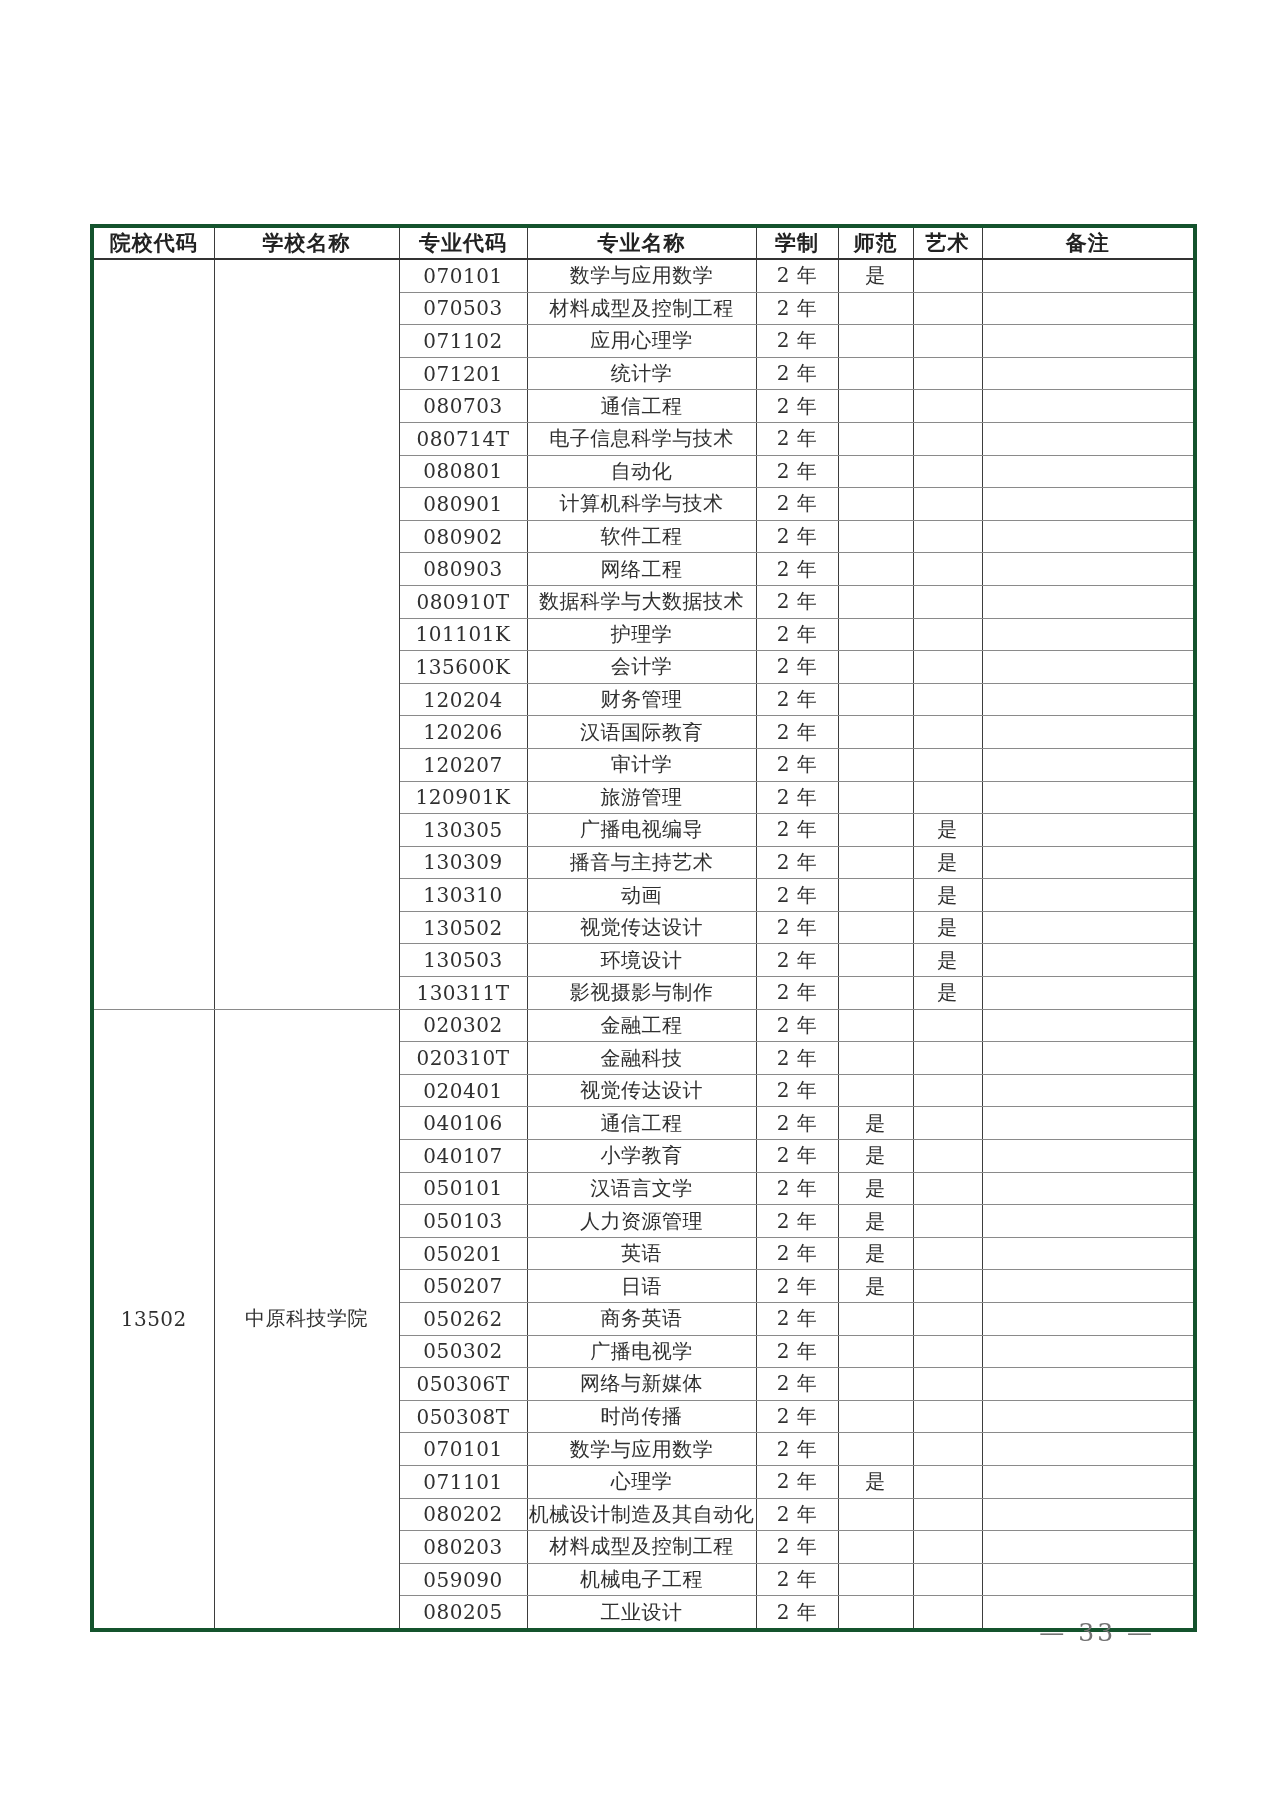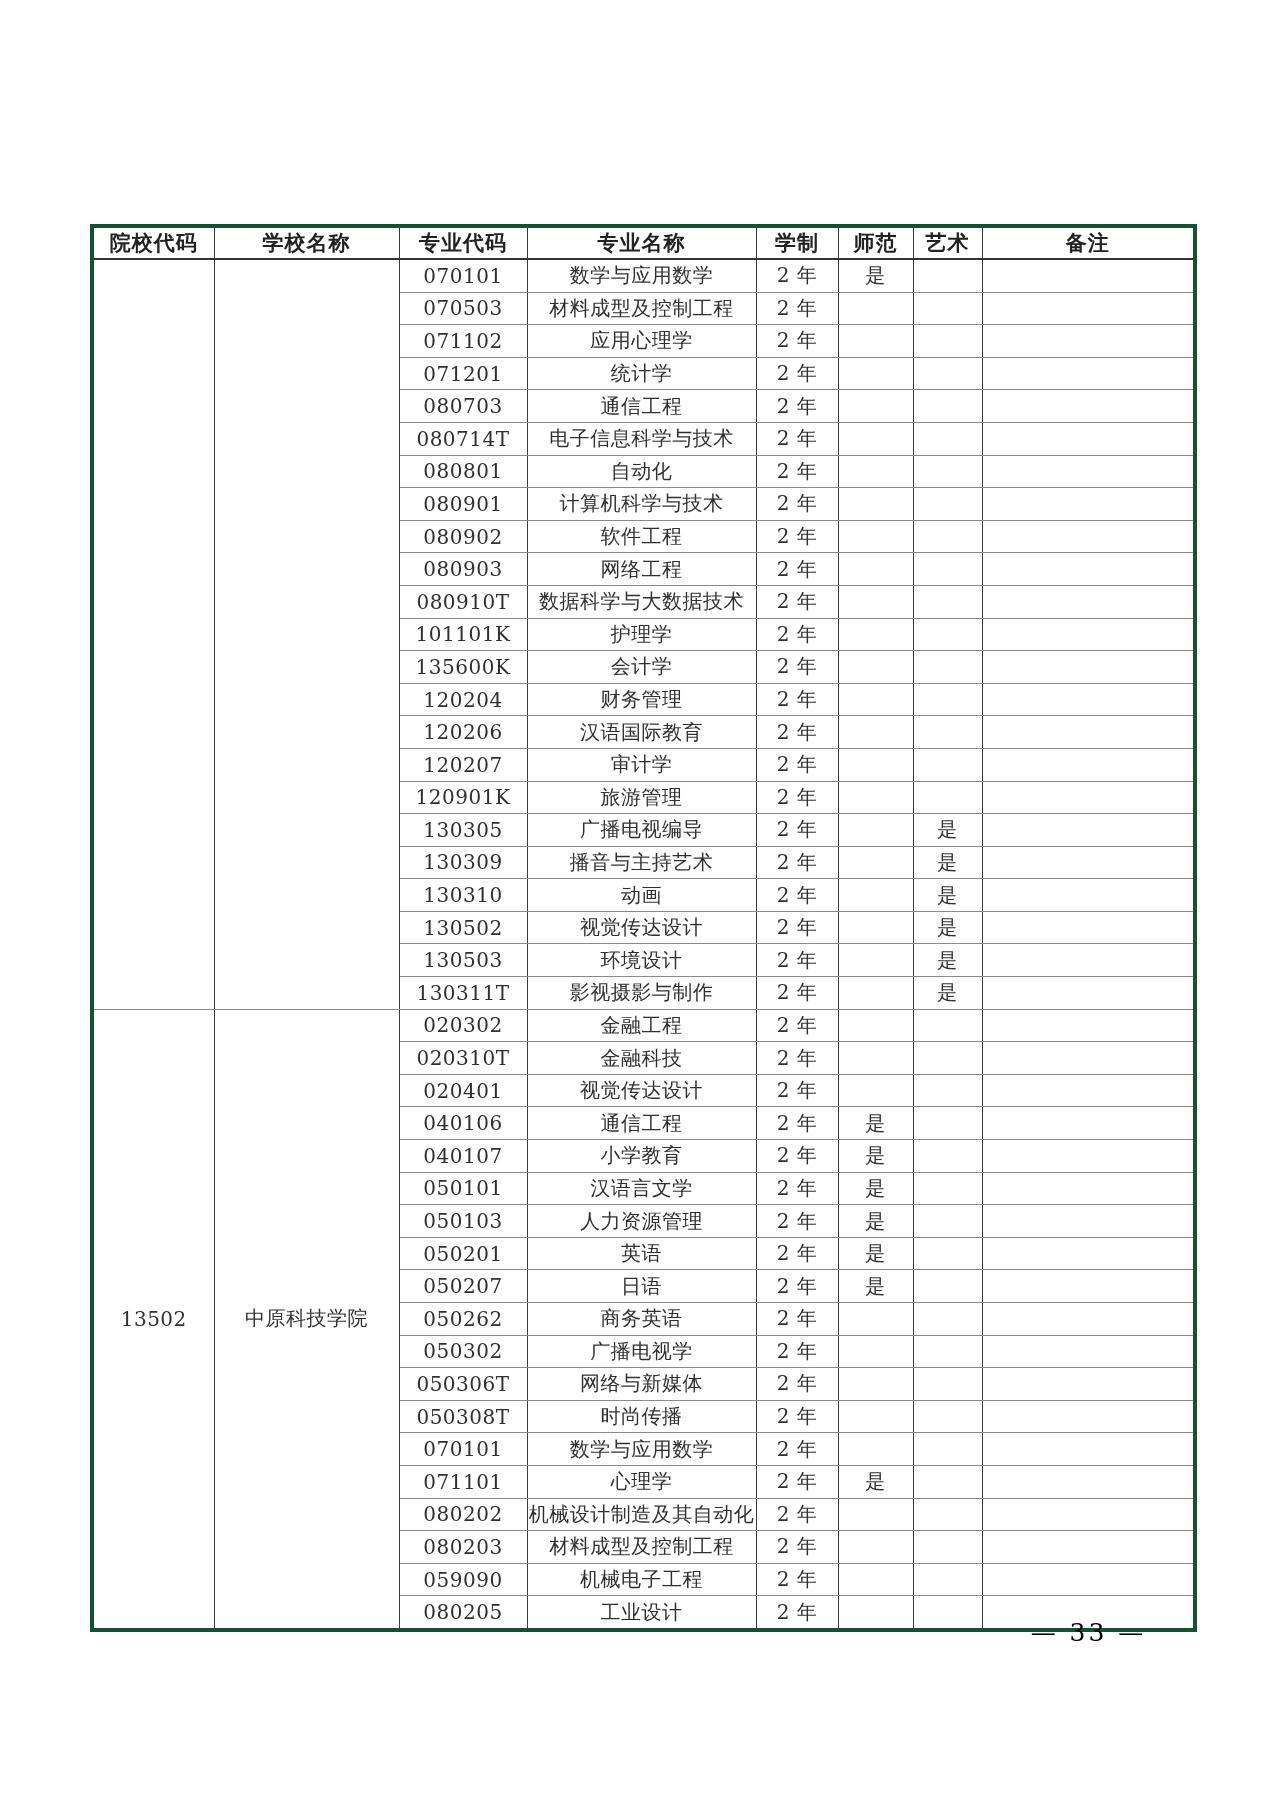--- a/index.html
+++ b/index.html
@@ -61,26 +61,26 @@
     text-align: center;
   }
   td.school-name-cell {
     letter-spacing: 4px;
   }
   td.school-code-cell, td.major-code-cell {
     letter-spacing: 1px;
   }
   .page-number {
     position: absolute;
-    left: 1001px;
+    left: 980px;
     top: 1618px;
     width: 175px;
-    text-align: center;
+    text-align: right;
     font-size: 25px;
-    color: #000000;
+    color: #737373;
     letter-spacing: 3px;
     white-space: nowrap;
   }
 </style>
 </head>
 <body>
 
 <div class="page">
 
   <table class="majors">

